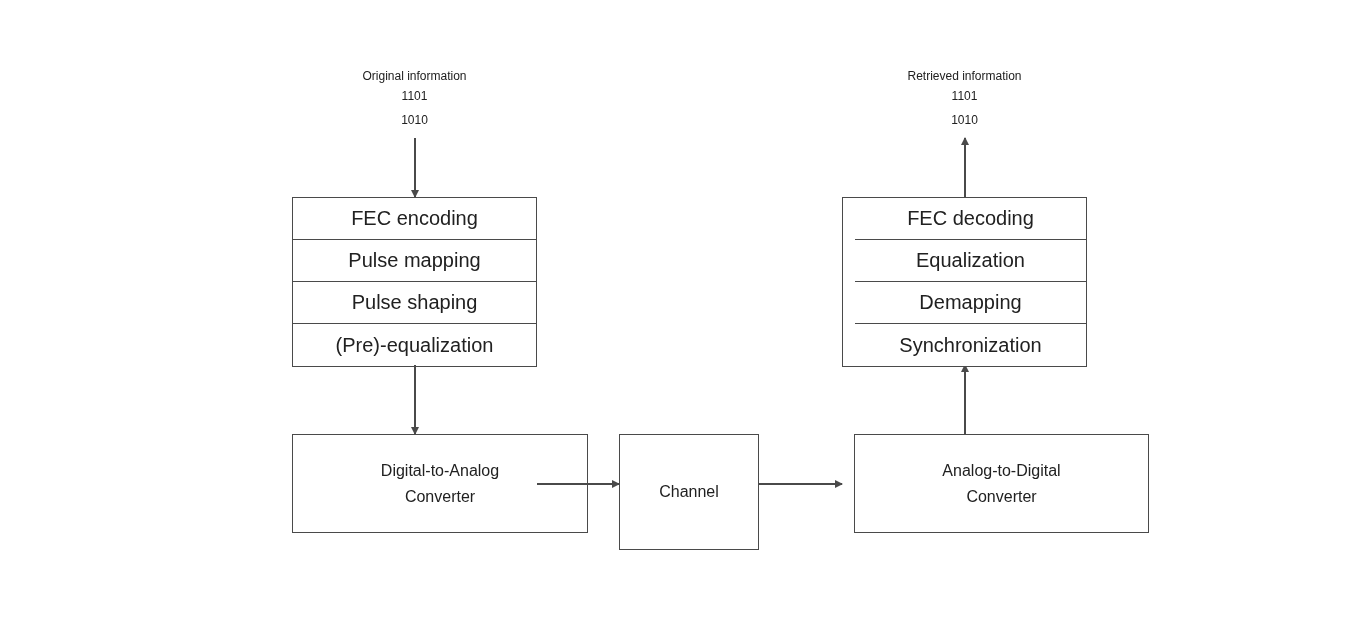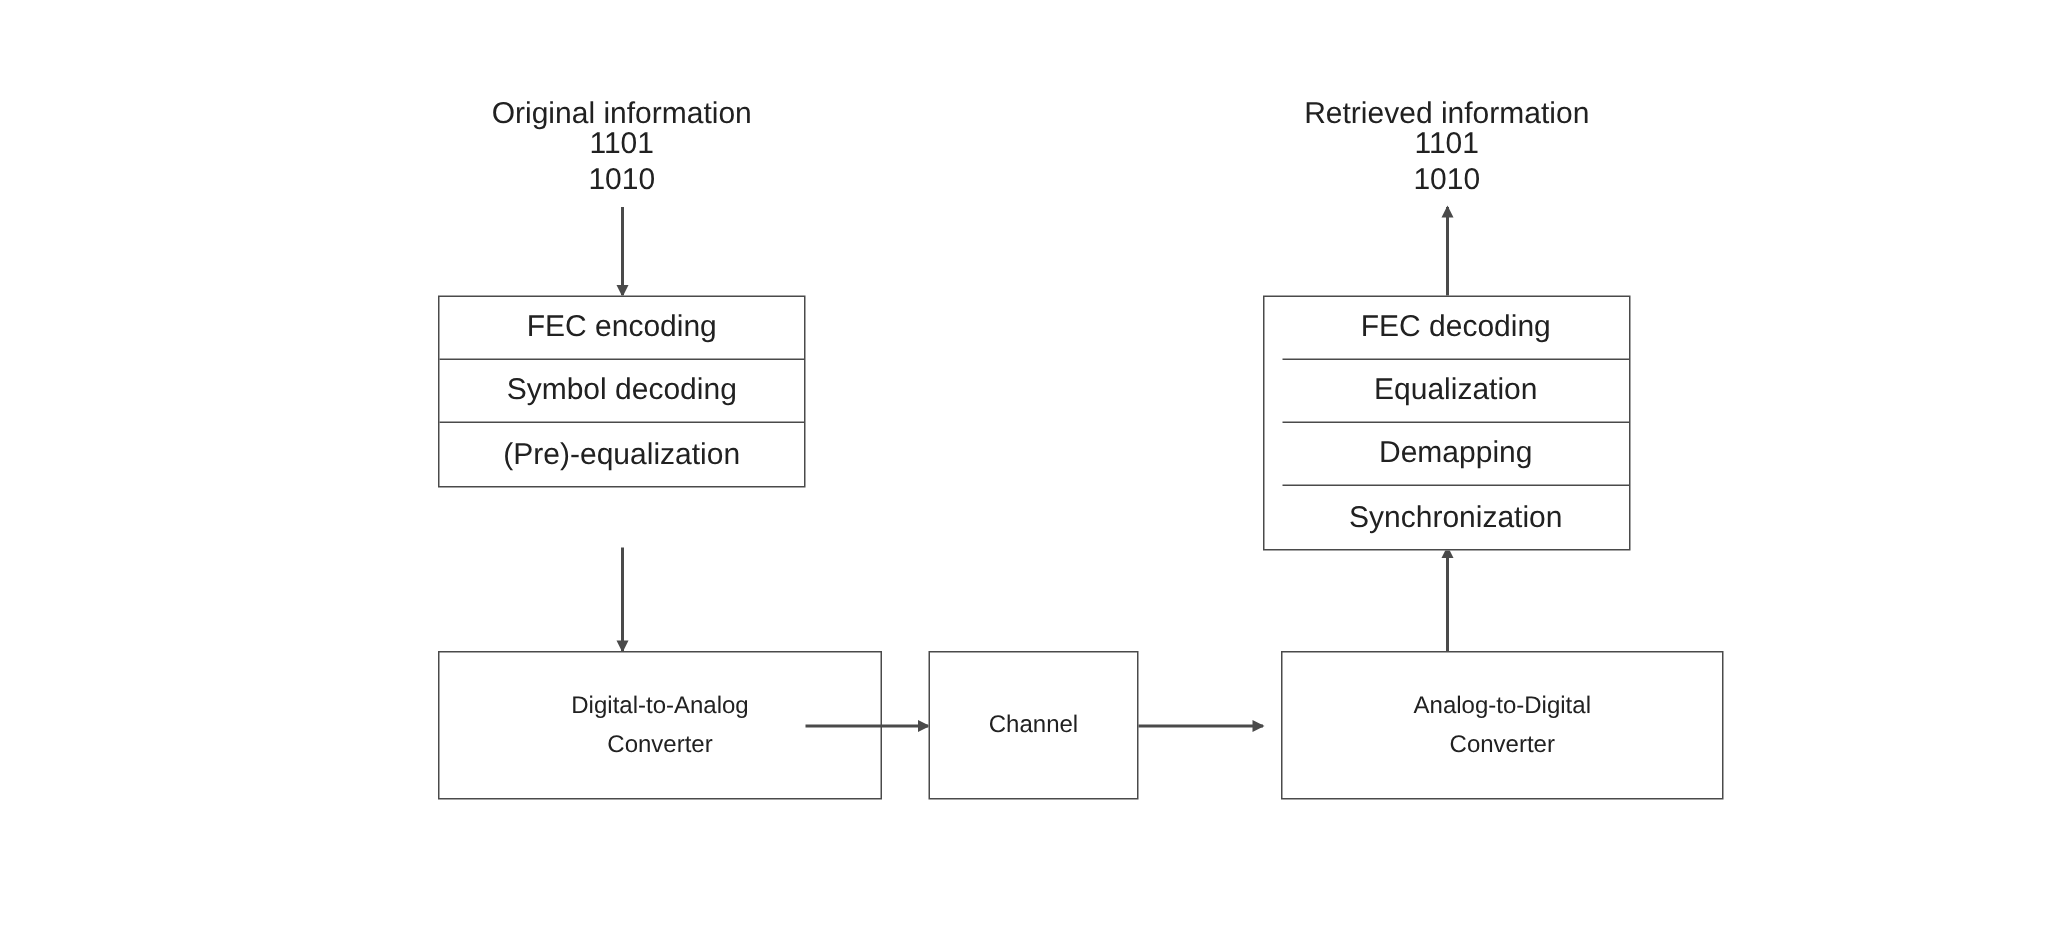--- a/index.html
+++ b/index.html
@@ -12,21 +12,21 @@
     position:relative;
     width:1368px;height:618px;
     background:var(--bg);
     font-family:"Liberation Sans", sans-serif;
     color:var(--text);
     overflow:hidden;
   }
   .txtblock{
     position:absolute;
     text-align:center;
-    font-size:20px;
+    font-size:12px;
     line-height:20px;
   }
   .txtblock .bits{margin-top:4px;}
   .box{
     position:absolute;
     border:1.5px solid var(--line);
     box-sizing:border-box;
     background:var(--bg);
     display:flex;
     align-items:center;
@@ -102,34 +102,35 @@
   <div class="txtblock" style="left:292px;top:66px;width:245px;">
     <div>Original information</div>
     <div>1101</div>
     <div class="bits">1010</div>
   </div>
 
   <div class="varrow head-down" style="left:414px;top:138px;height:59px;"></div>
 
   <div class="stack" style="left:292px;top:197px;width:245px;">
     <div class="row">FEC encoding</div>
-    <div class="row">Symbol decoding</div>
+    <div class="row">Pulse mapping</div>
+    <div class="row">Pulse shaping</div>
     <div class="row">(Pre)-equalization</div>
   </div>
 
   <div class="varrow head-down" style="left:414px;top:365px;height:69px;"></div>
 
   <div class="box" style="left:292px;top:434px;width:296px;height:99px;">
     <div class="bigbox-line">Digital-to-Analog</div>
     <div class="bigbox-line">Converter</div>
   </div>
 
   <div class="harrow head-right" style="left:537px;top:483px;width:82px;"></div>
 
-  <div class="box" style="left:619px;top:434px;width:140px;height:99px;">
+  <div class="box" style="left:619px;top:434px;width:140px;height:116px;">
     <div>Channel</div>
   </div>
 
   <div class="harrow head-right" style="left:759px;top:483px;width:83px;"></div>
 
   <div class="box" style="left:854px;top:434px;width:295px;height:99px;">
     <div class="bigbox-line">Analog-to-Digital</div>
     <div class="bigbox-line">Converter</div>
   </div>
 

